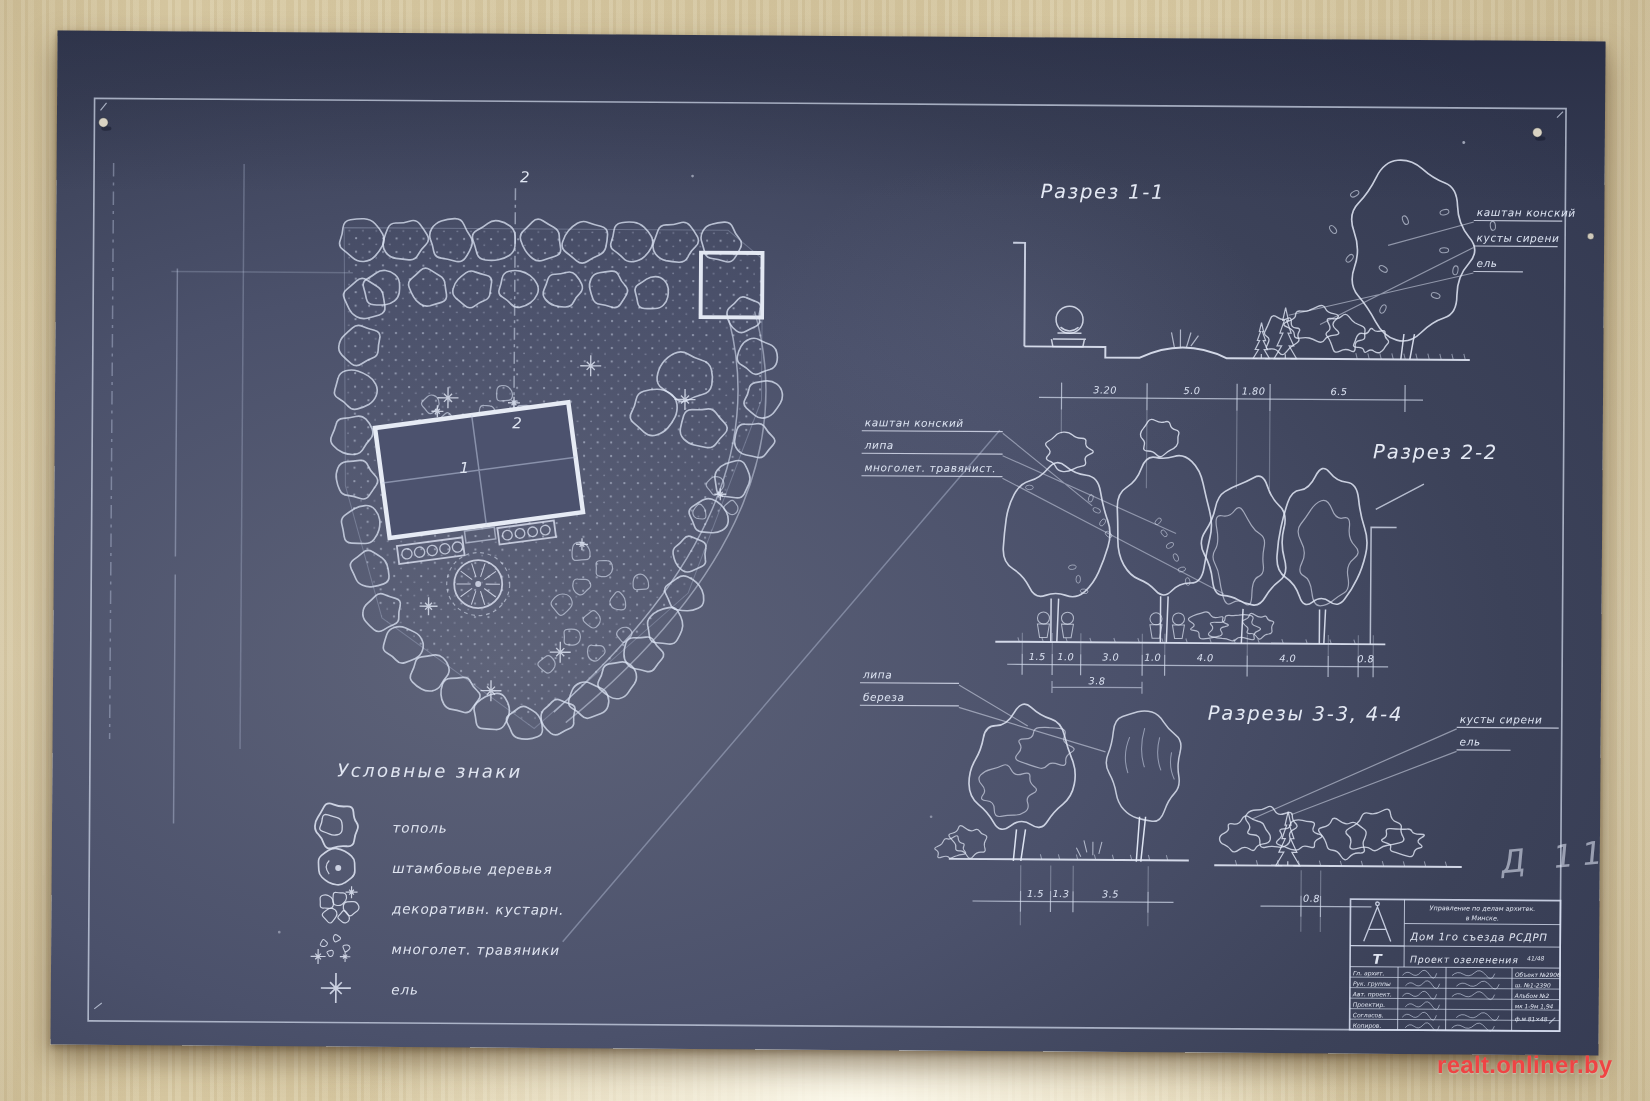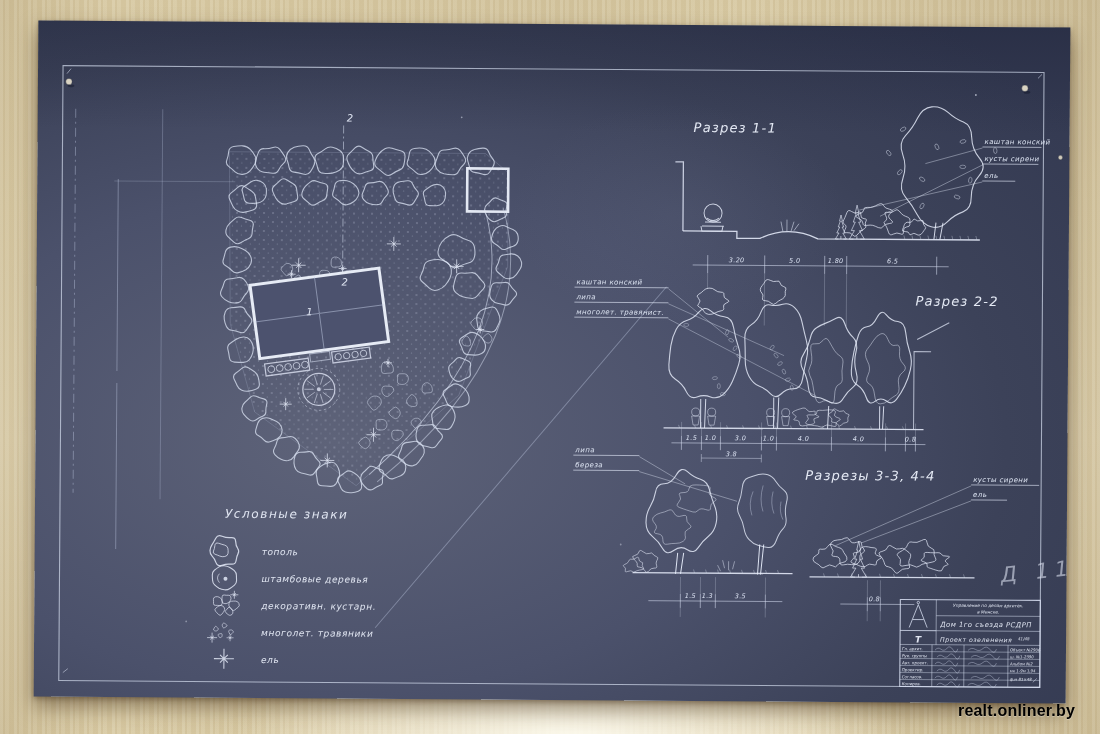--- a/index.html
+++ b/index.html
@@ -30,21 +30,21 @@
   .lgl{font-size:9px;letter-spacing:.6px;}
   .st1{font-size:4.3px;text-anchor:middle;font-style:italic;}
   .st2{font-size:6.8px;letter-spacing:.5px;}
   .st3{font-size:6.2px;letter-spacing:.5px;}
   .st4{font-size:4px;}
   .st5{font-size:3.9px;}
   .pencil{font-size:21px;fill:rgba(218,223,238,.6);letter-spacing:6px;}
   .wm{
     position:absolute;left:958px;top:702px;width:140px;
     font-family:"Liberation Sans","DejaVu Sans",sans-serif;
-    font-weight:bold;font-size:16px;color:#000000;letter-spacing:.2px;
+    font-weight:bold;font-size:16px;color:#ef4444;letter-spacing:.2px;
     text-shadow:0 1px 1px rgba(255,255,255,.35);
   }
 </style>
 </head>
 <body>
 
 <div class="sheet">
 <svg width="1032" height="676" viewBox="0 0 1032 676">
   <defs>
     <pattern id="dots" width="9" height="9" patternUnits="userSpaceOnUse">

